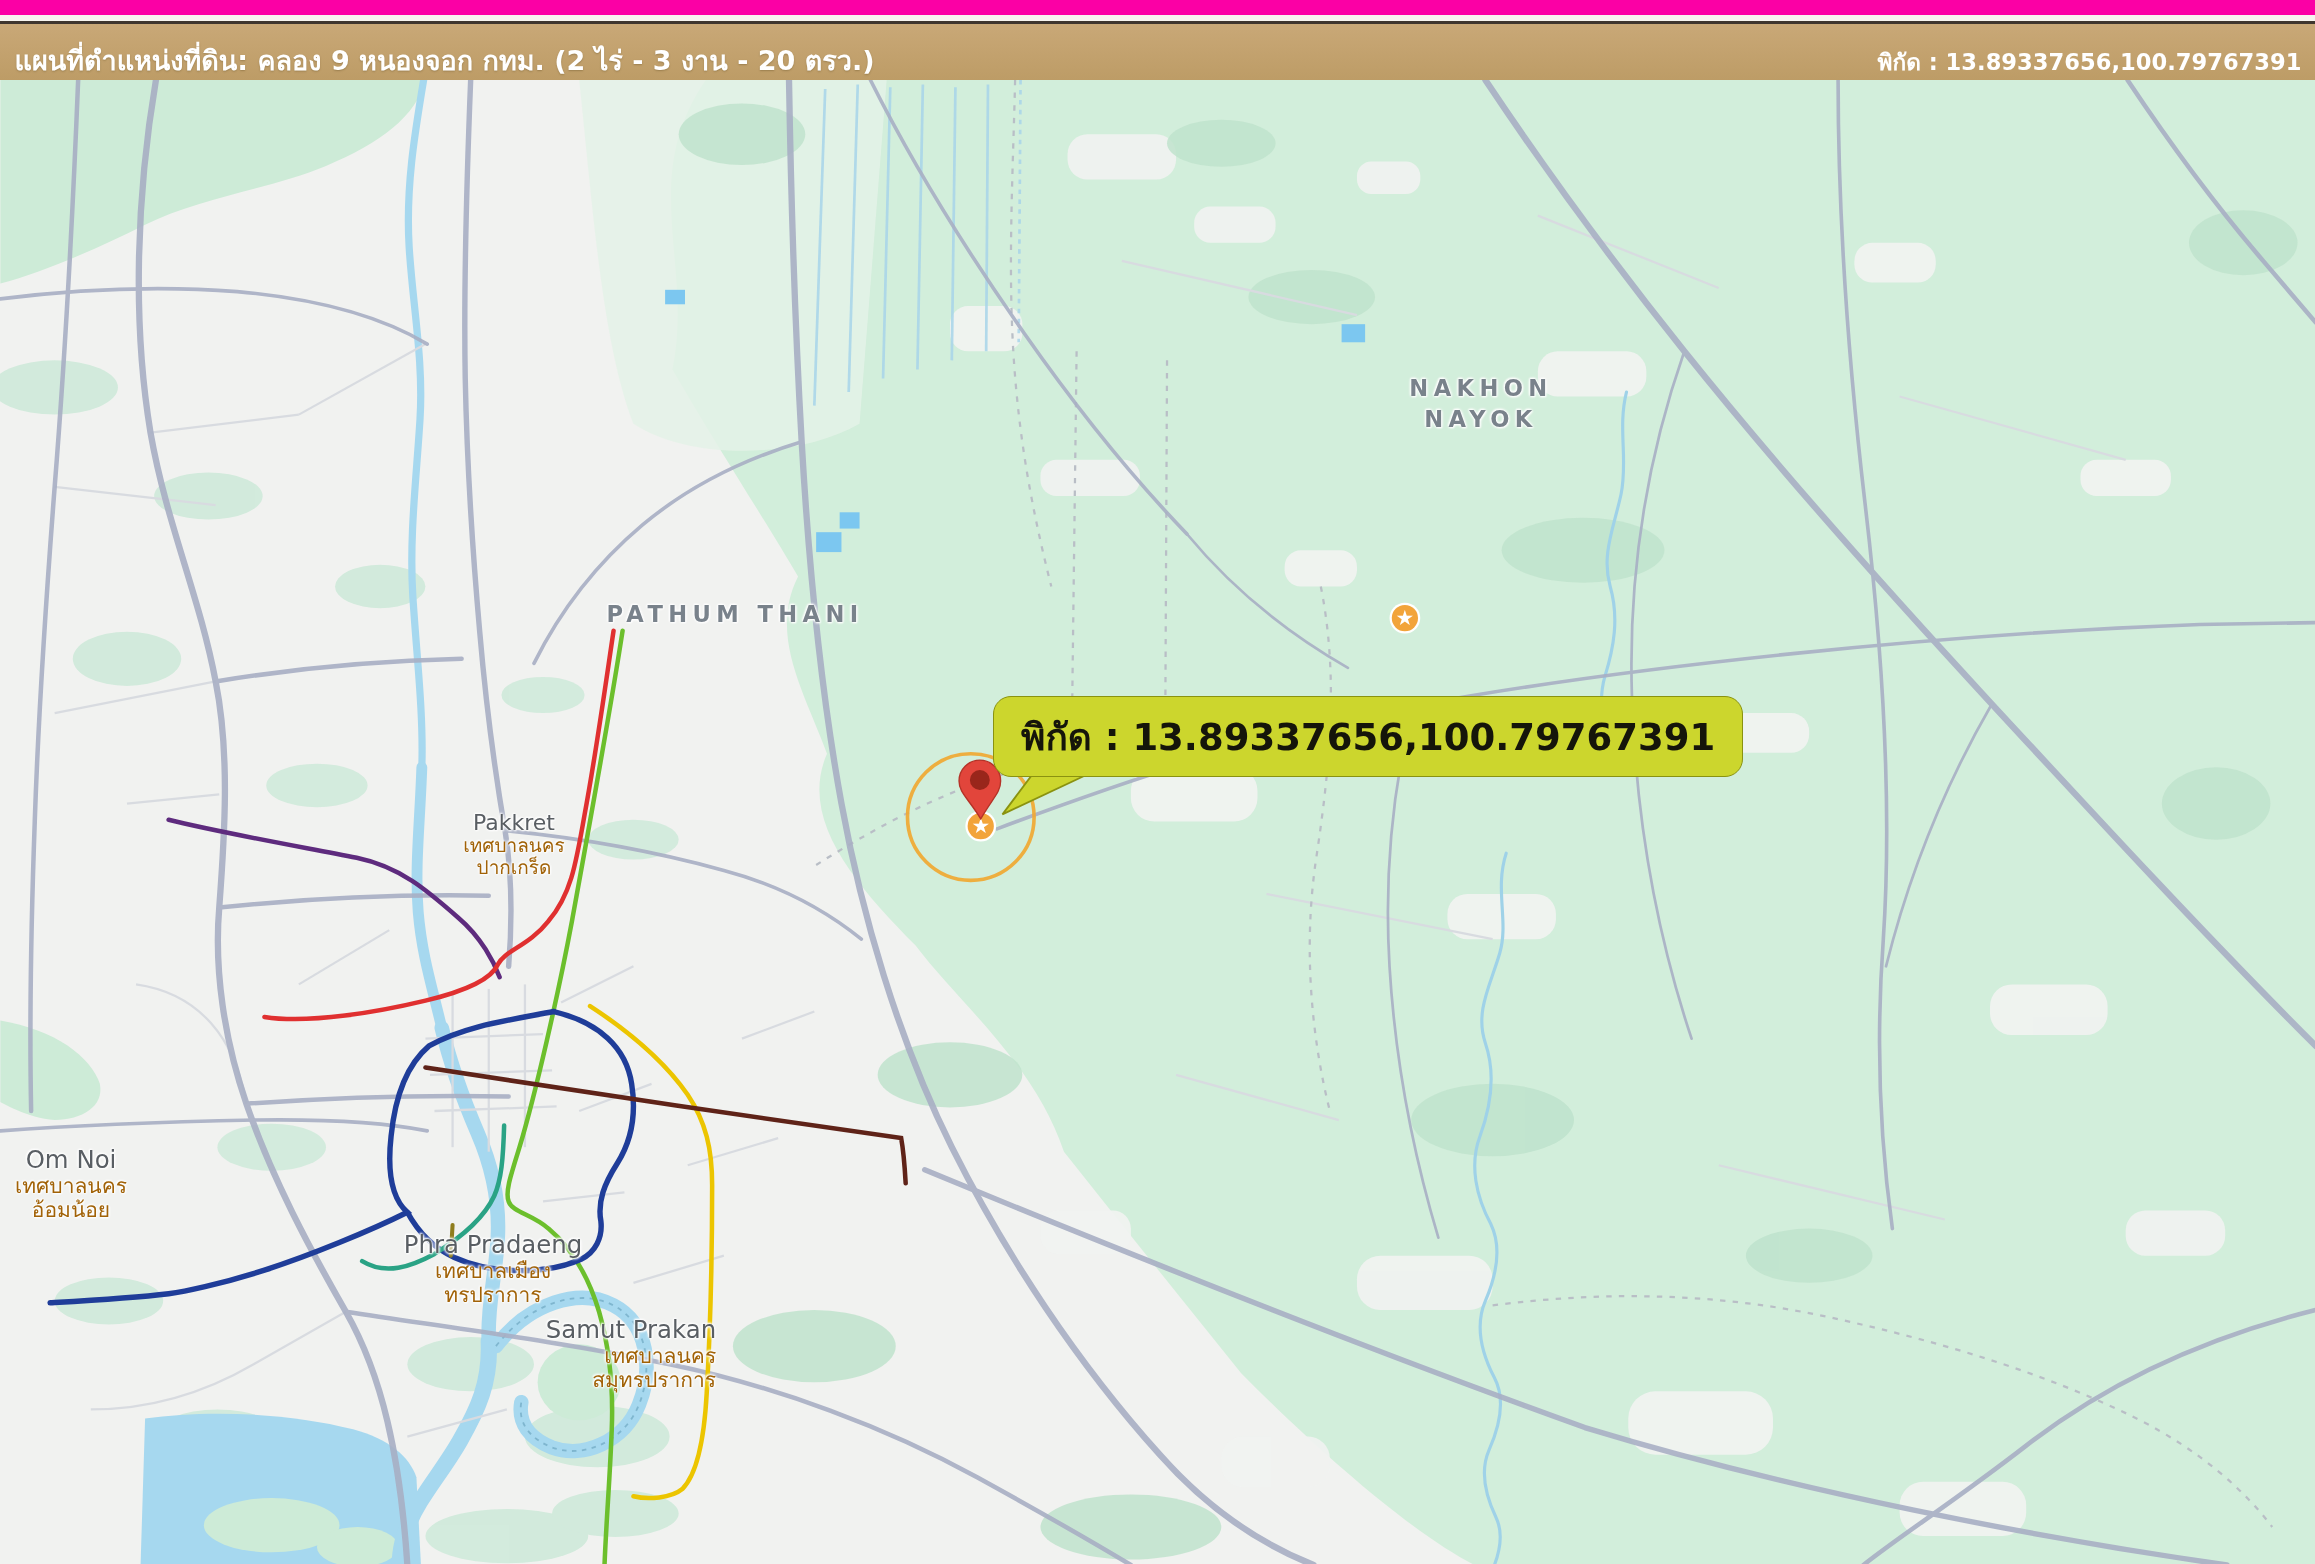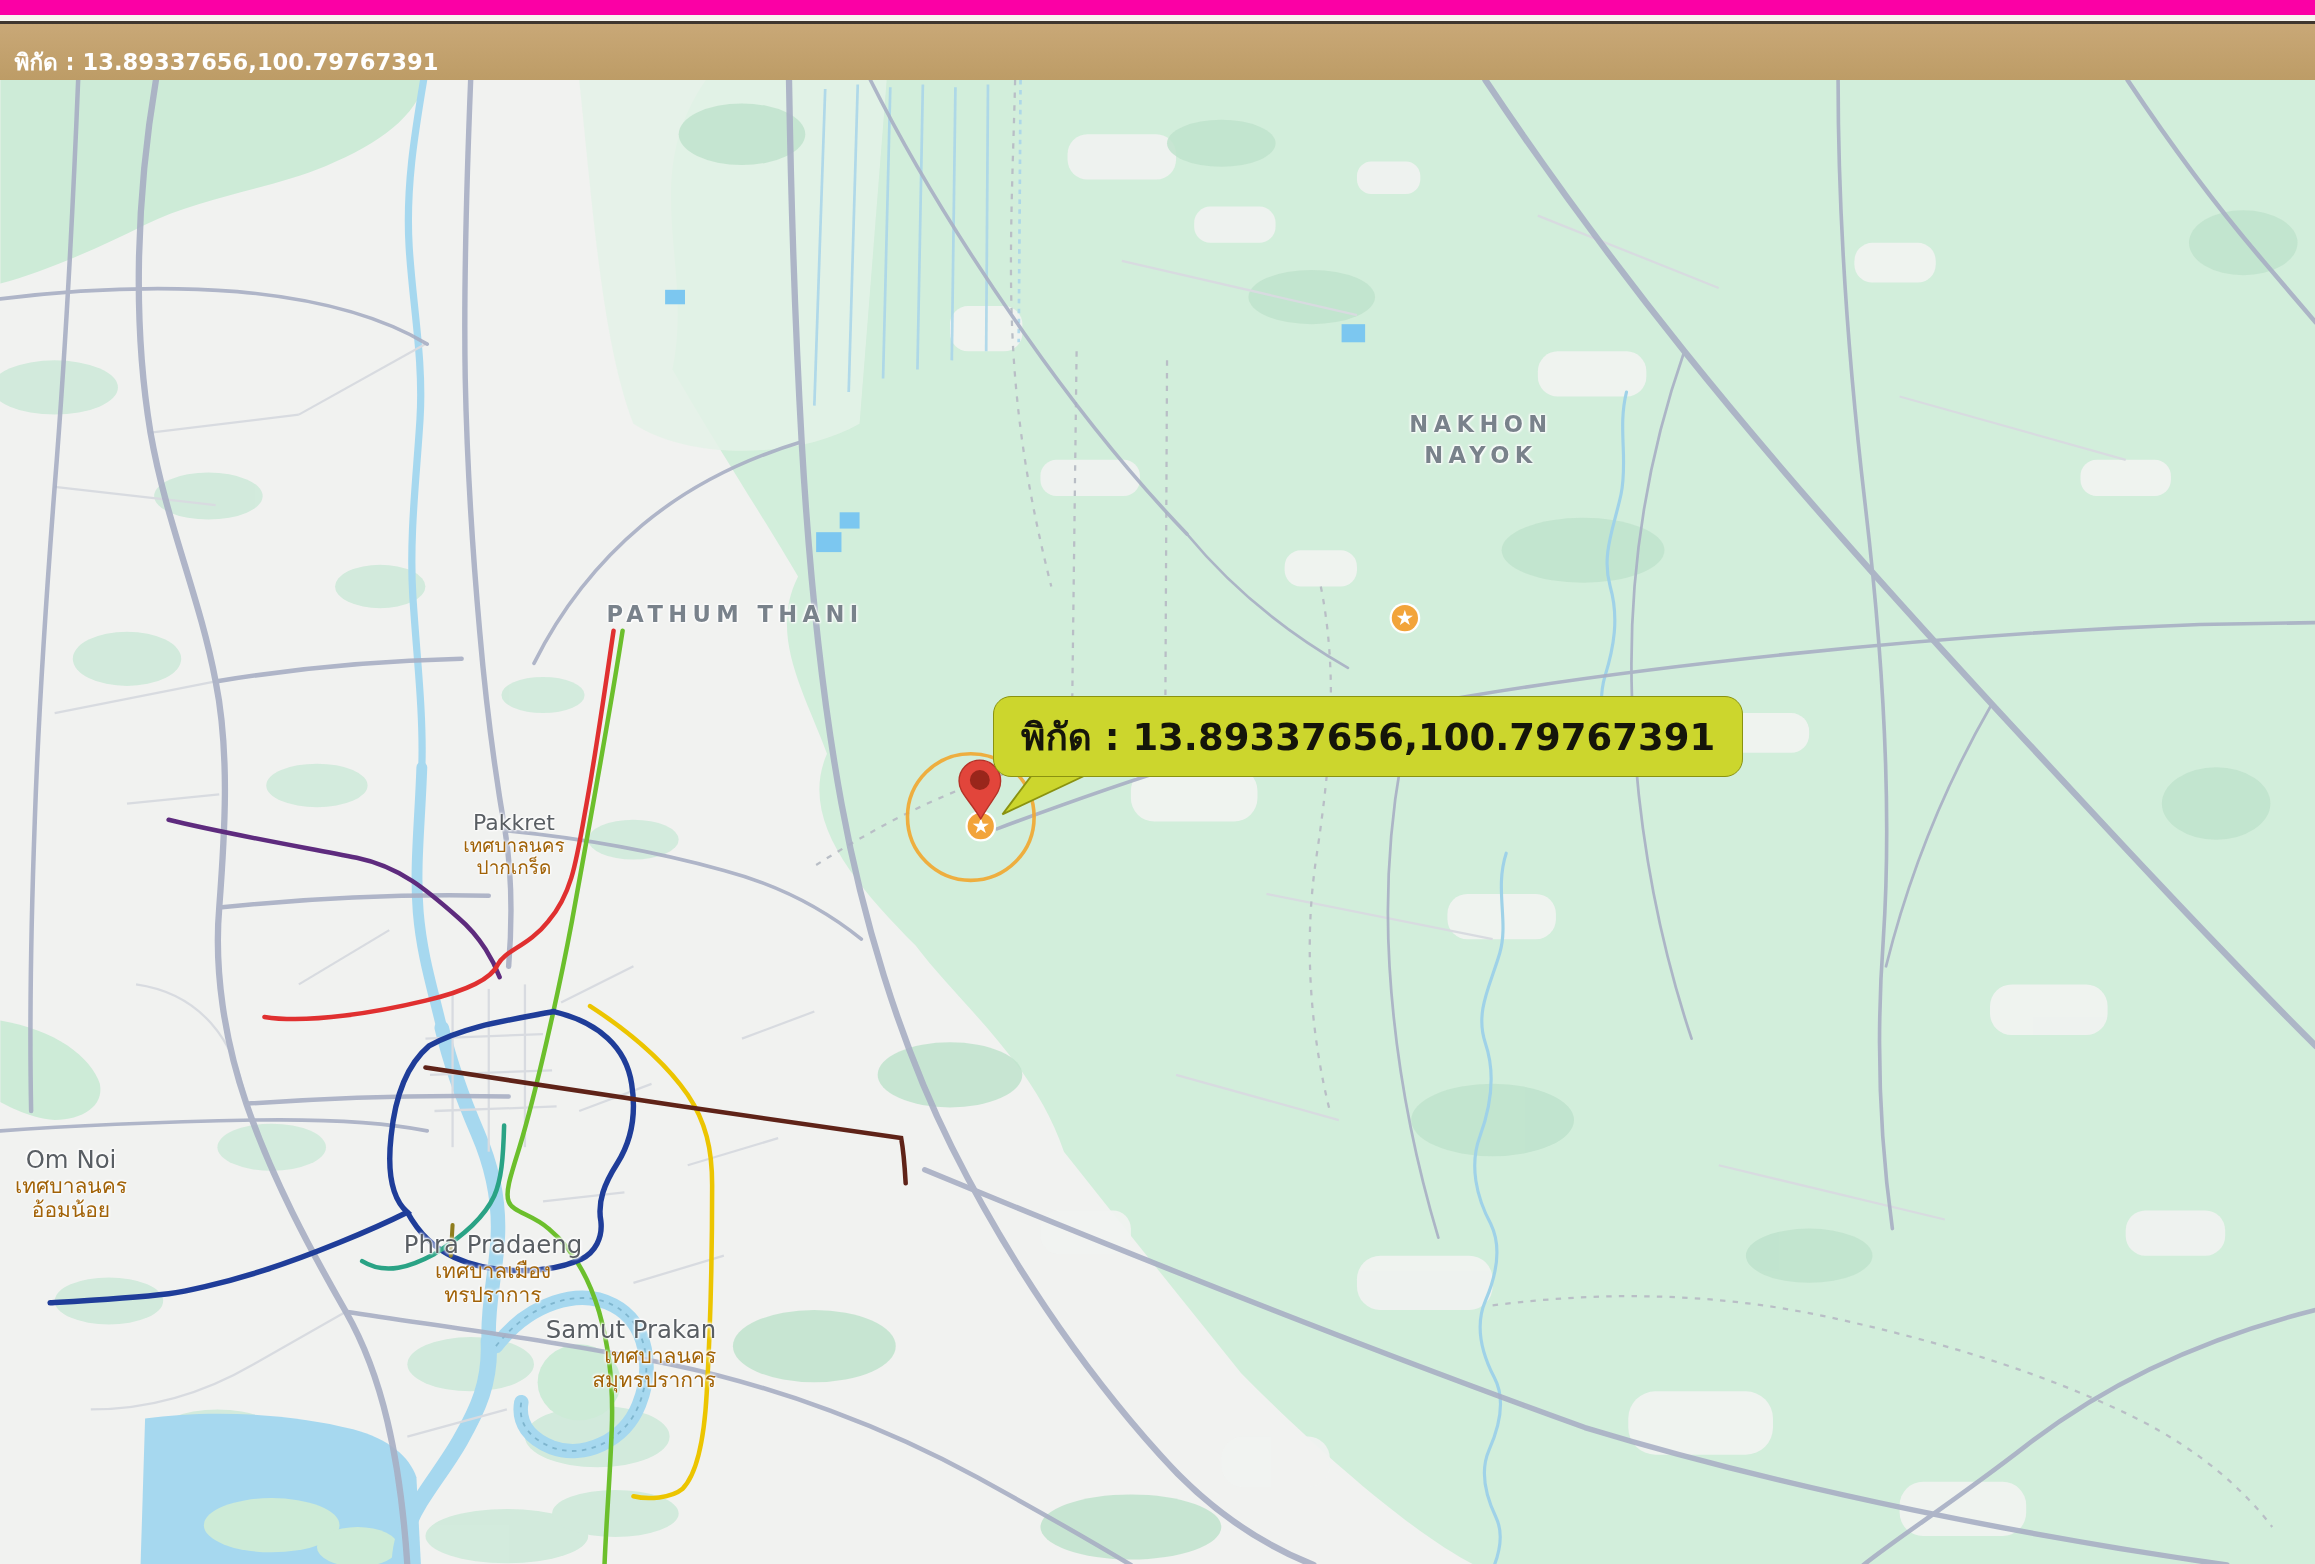--- a/index.html
+++ b/index.html
@@ -34,20 +34,21 @@
 </head>
 <body>
 
 <div id="root">
 
   <div id="top-bar"></div>
   <div id="white-strip"></div>
   <div id="dark-rule"></div>
 
   <div id="title-band">
+    <div class="t">แผนที่ตำแหน่งที่ดิน: คลอง 9 หนองจอก กทม. (2 ไร่ - 3 งาน - 20 ตรว.)</div>
     <div class="c">พิกัด : 13.89337656,100.79767391</div>
   </div>
 
   <div id="map">
     <svg width="2316" height="1485" viewBox="0 0 2560 1642">
 
       <rect x="0" y="0" width="2560" height="1642" fill="#f1f2f0"></rect>
 
       <g>
         <path fill="#d2eedb" d="M780,0 L2560,0 L2560,1642 L1630,1642
@@ -238,21 +239,21 @@
         <circle cx="1083" cy="774" r="11" fill="#99261b"></circle>
       </g>
 
       <g>
         <circle cx="1553" cy="595" r="17" fill="#ffffff"></circle>
         <circle cx="1553" cy="595" r="14.5" fill="#f2a43a"></circle>
         <text x="1553" y="603" text-anchor="middle" font-size="23" fill="#ffffff">★</text>
       </g>
     </svg>
 
-    <div class="maplabel prov" style="left:1481px;top:293px;margin-top:36px;">
+    <div class="maplabel prov" style="left:1481px;top:293px;">
       <div>NAKHON</div>
       <div>NAYOK</div>
     </div>
     <div class="maplabel prov" style="left:735px;top:519px;">
       <div>PATHUM THANI</div>
     </div>
     <div class="maplabel town" style="left:514px;top:730px;">
       <div class="l1">Pakkret</div>
       <div class="l2">เทศบาลนคร</div>
       <div class="l2">ปากเกร็ด</div>

